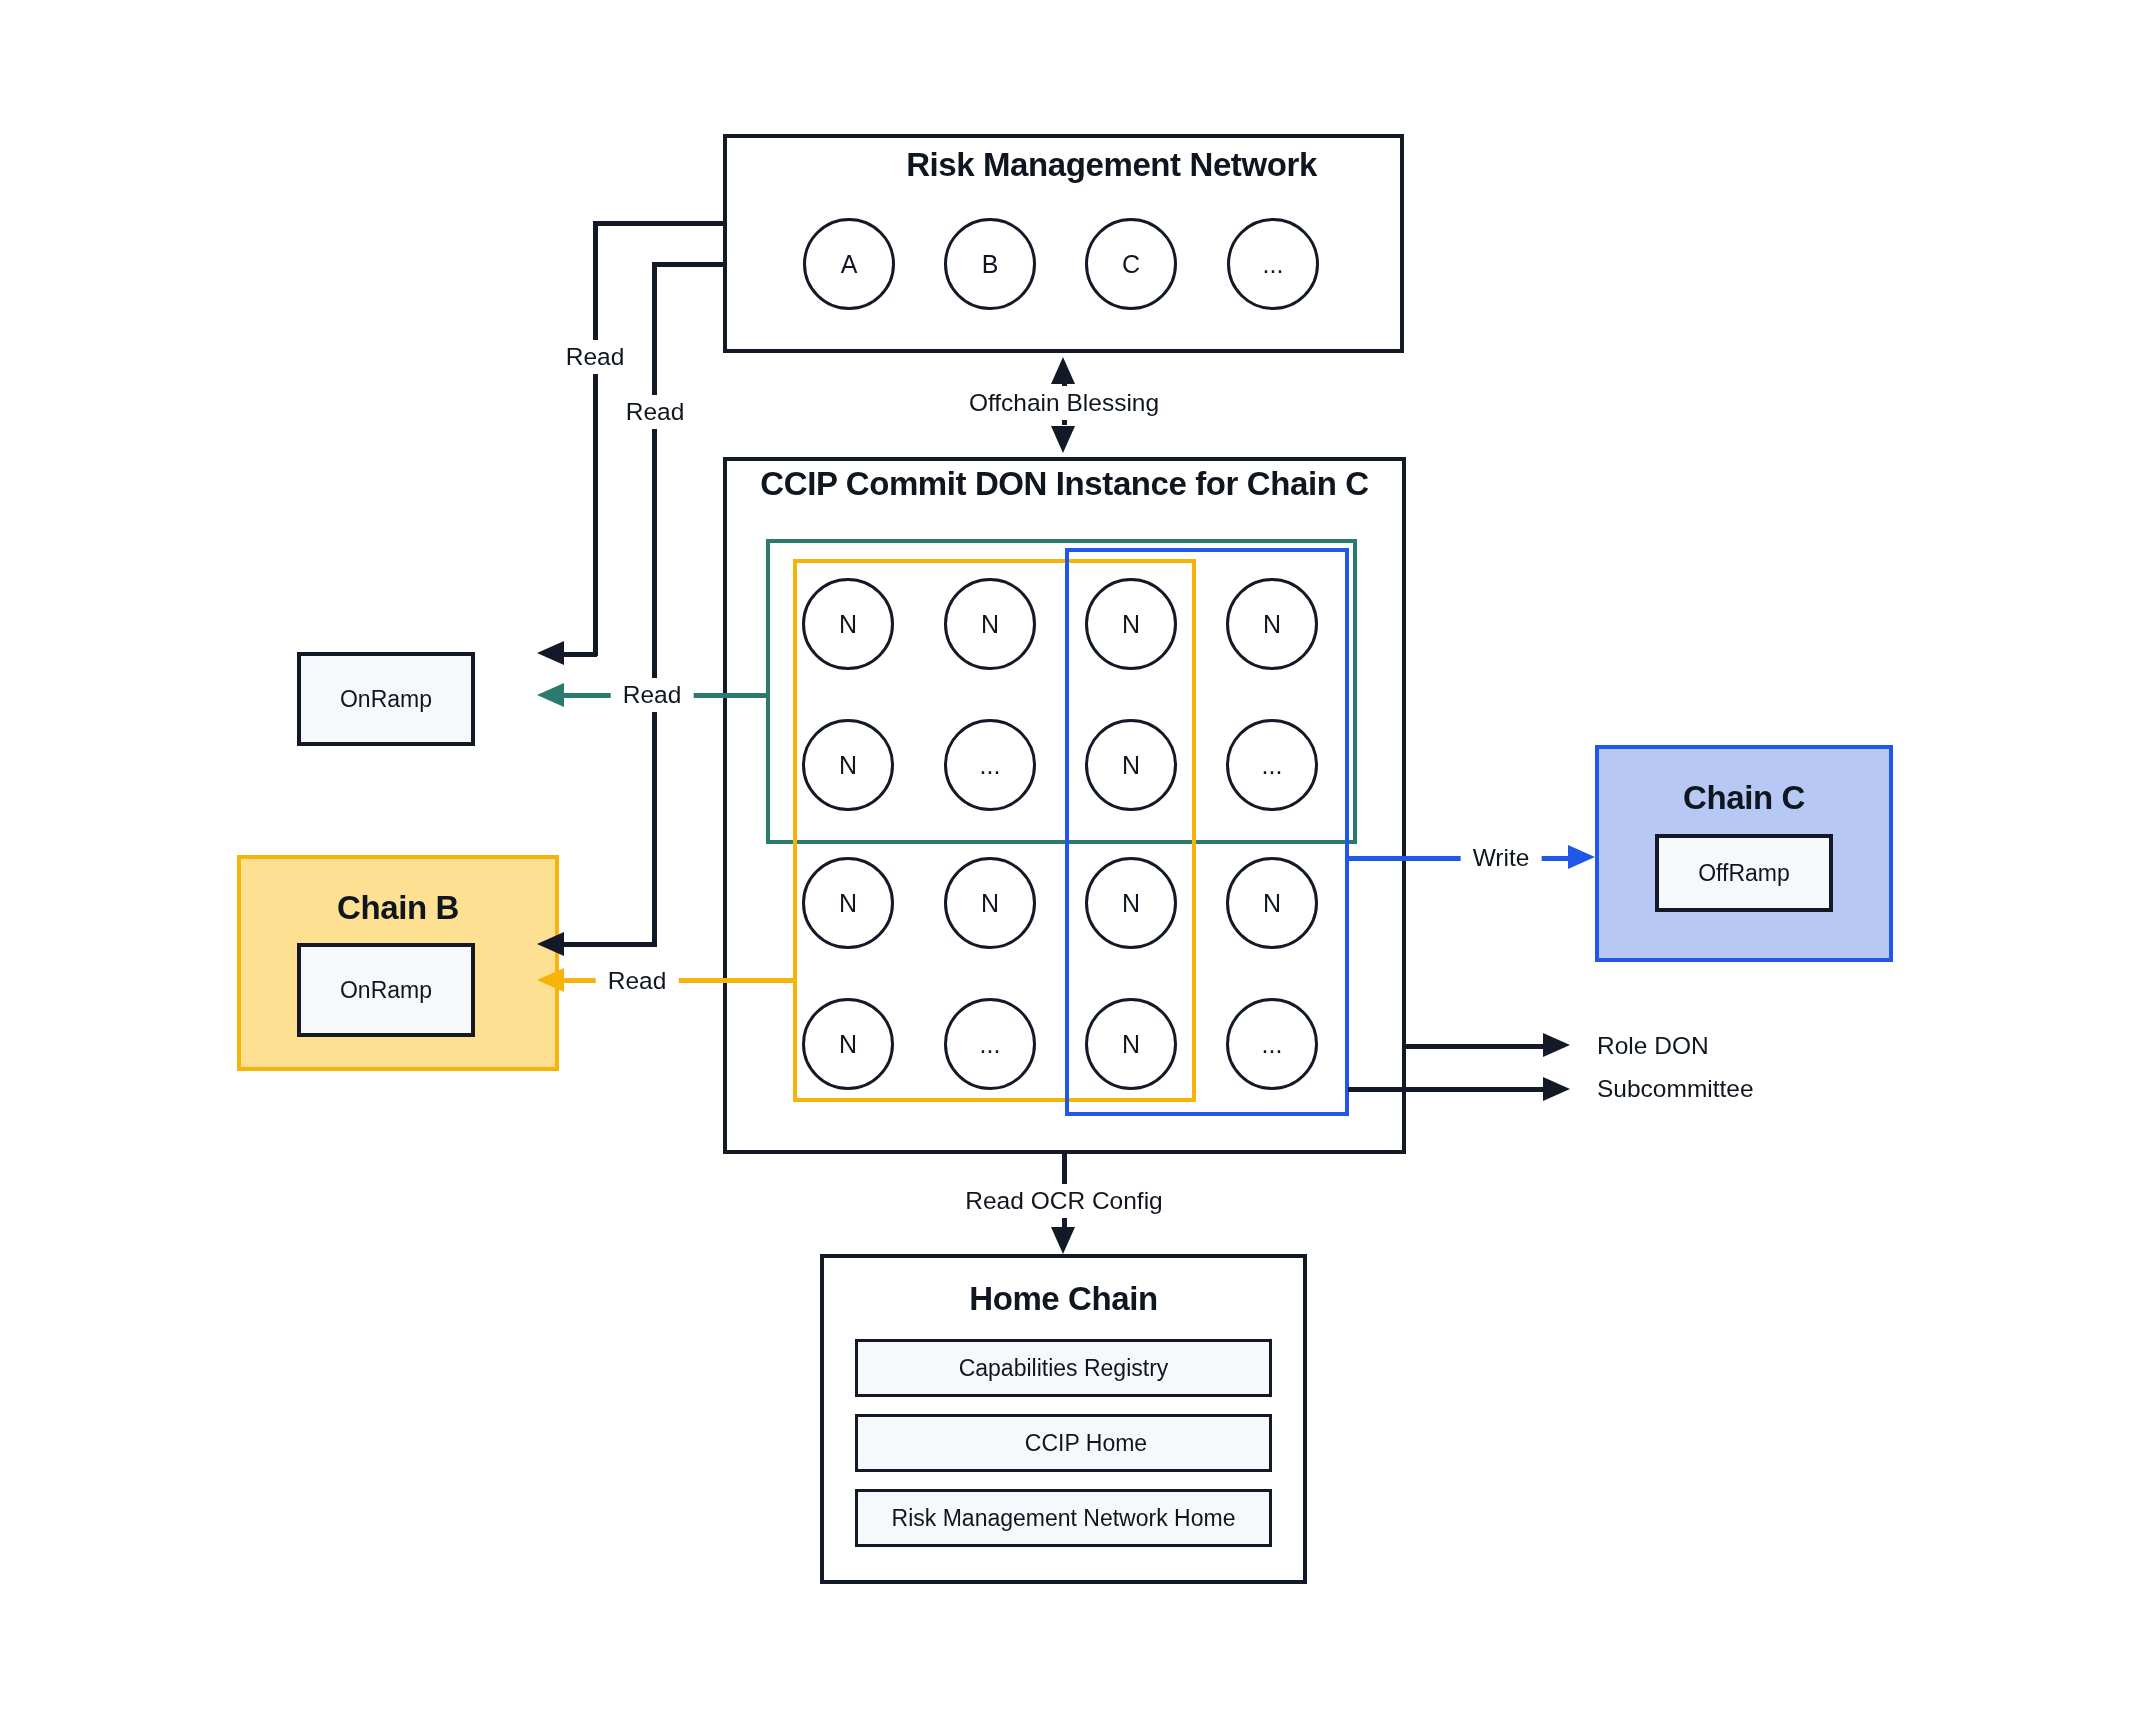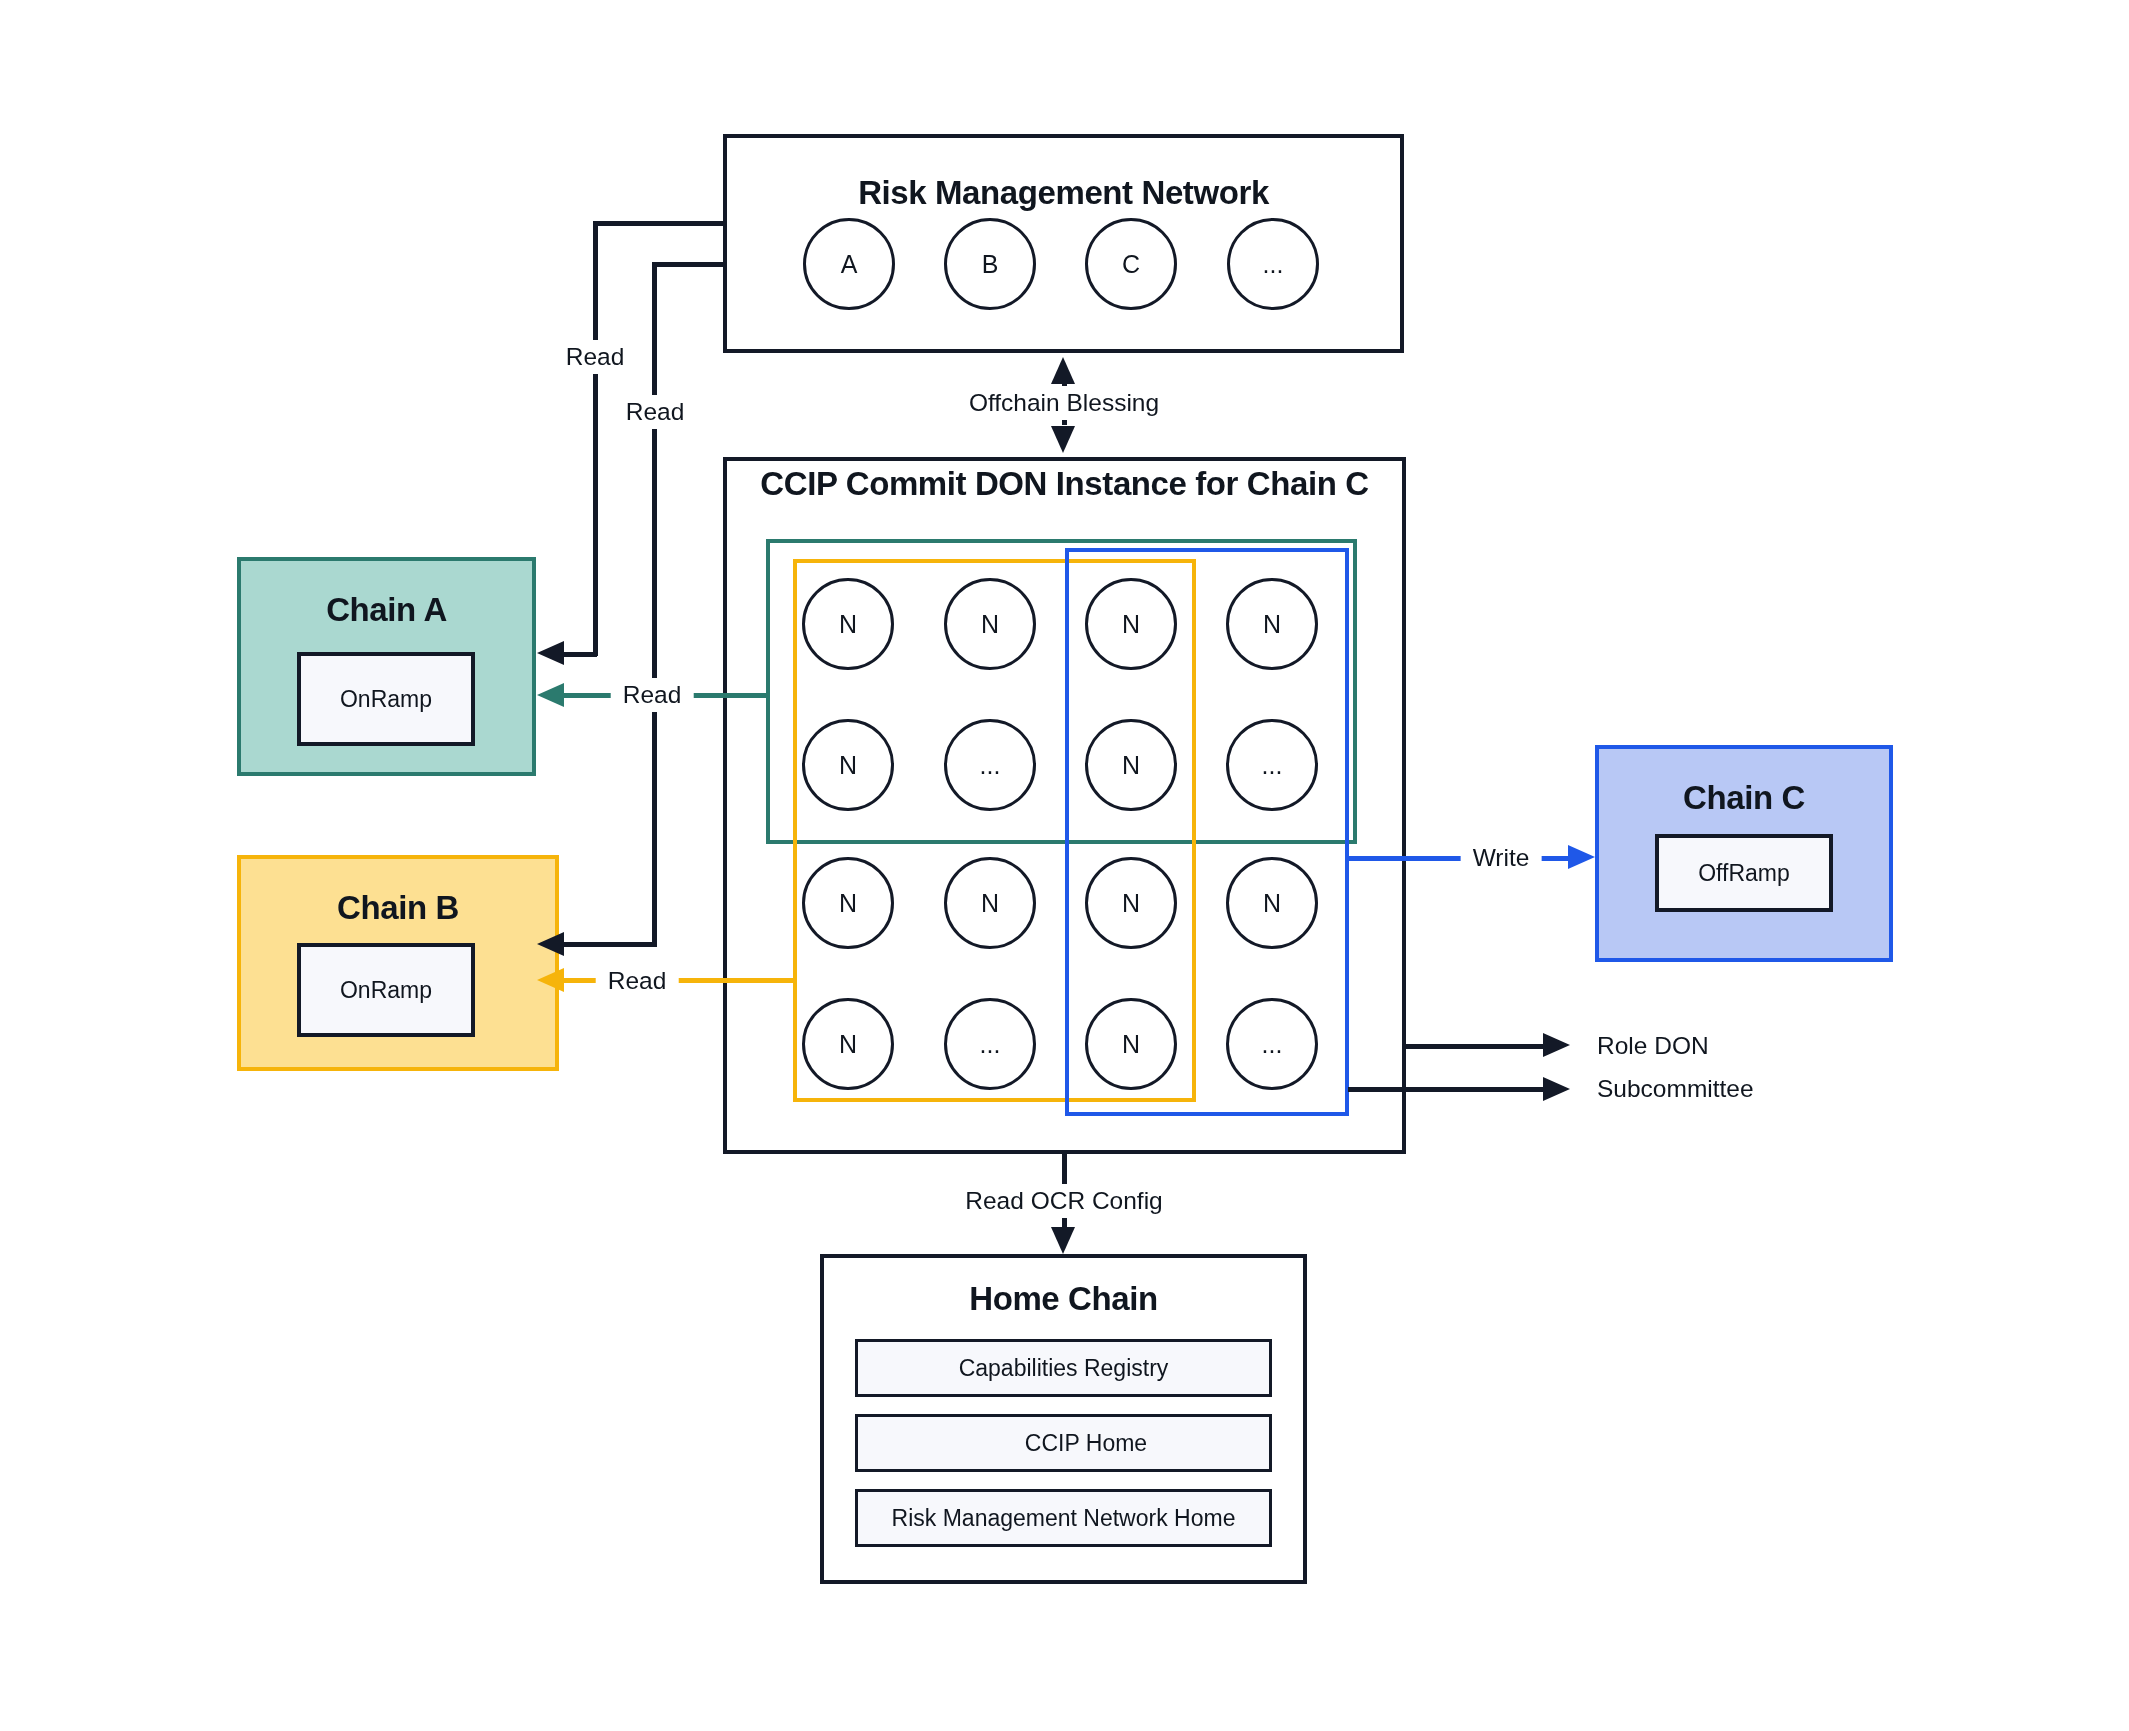--- a/index.html
+++ b/index.html
@@ -34,21 +34,21 @@
   .chain{position:absolute;box-sizing:border-box;}
   .chain .title{margin-top:30px;}
   .z10{z-index:10}.z20{z-index:20}
 </style>
 </head>
 <body>
 
 <div id="stage">
 
   <div class="box" style="left:723px;top:134px;width:681px;height:219px;">
-    <div class="title" style="margin-top:36px;">Risk Management Network</div>
+    <div class="title" style="margin-top:8px;padding-left:48px;">Risk Management Network</div>
   </div>
   <div class="node" style="left:803px;top:218px;">A</div>
   <div class="node" style="left:944px;top:218px;">B</div>
   <div class="node" style="left:1085px;top:218px;">C</div>
   <div class="node" style="left:1227px;top:218px;">...</div>
 
   <div class="box" style="left:723px;top:457px;width:683px;height:697px;">
     <div class="title" style="margin-top:4px;">CCIP Commit DON Instance for Chain C</div>
   </div>
 
@@ -66,23 +66,20 @@
   <div class="node z20" style="left:1226px;top:719px;">...</div>
   <div class="node z20" style="left:802px;top:857px;">N</div>
   <div class="node z20" style="left:944px;top:857px;">N</div>
   <div class="node z20" style="left:1085px;top:857px;">N</div>
   <div class="node z20" style="left:1226px;top:857px;">N</div>
   <div class="node z20" style="left:802px;top:998px;">N</div>
   <div class="node z20" style="left:944px;top:998px;">...</div>
   <div class="node z20" style="left:1085px;top:998px;">N</div>
   <div class="node z20" style="left:1226px;top:998px;">...</div>
 
-  <div class="chain" style="left:237px;top:557px;width:299px;height:219px;background:var(--teal-fill);border:4.5px solid var(--teal);">
-    <div class="title">Chain A</div>
-  </div>
   <div class="panel contract" style="left:297px;top:652px;width:178px;height:94px;">OnRamp</div>
 
   <div class="chain" style="left:237px;top:855px;width:322px;height:216px;background:var(--yellow-fill);border:4.5px solid var(--yellow);">
     <div class="title">Chain B</div>
   </div>
   <div class="panel contract" style="left:297px;top:943px;width:178px;height:94px;">OnRamp</div>
 
   <div class="chain" style="left:1595px;top:745px;width:298px;height:217px;background:var(--blue-fill);border:4.5px solid var(--blue);">
     <div class="title">Chain C</div>
   </div>

